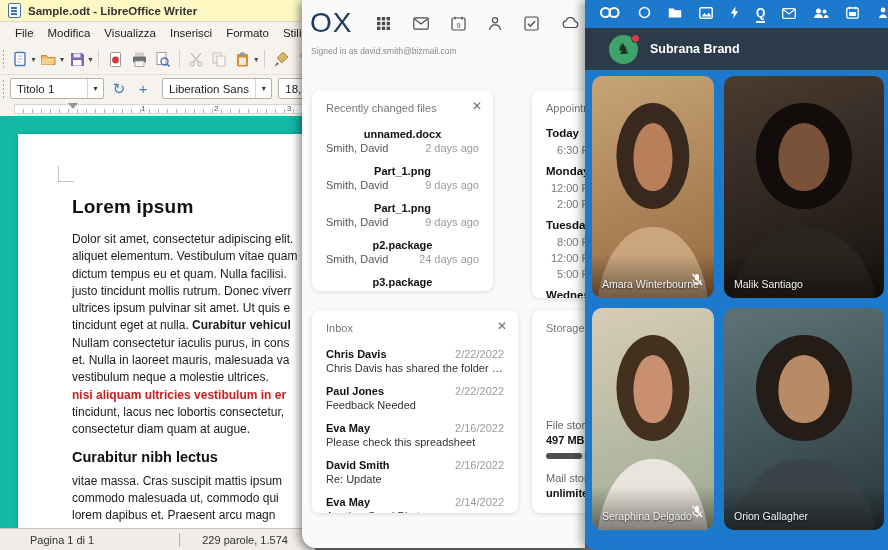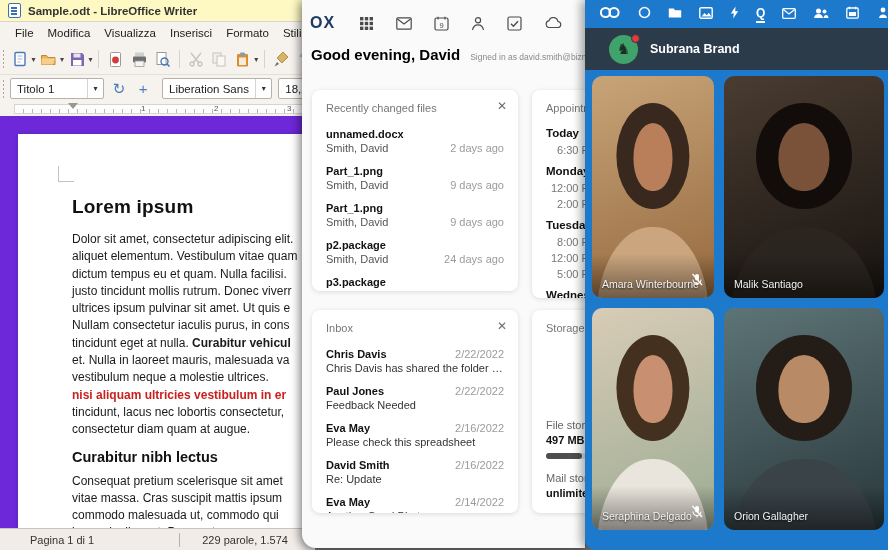--- a/index.html
+++ b/index.html
@@ -31,51 +31,51 @@
   .combo .cbtn { margin-left:auto; width:16px; height:100%; display:flex; align-items:center; justify-content:center;
     border-left:1px solid #d8d4cf; font-size:8px; color:#333; }
   .fmt-ic { font-size:15px; color:#4a7dbb; width:20px; text-align:center; }
   .w-ruler { position:absolute; left:0; top:102px; right:0; height:14px; background:#f6f2ee; }
   .w-ruler .bar { position:absolute; left:14px; right:0; top:2px; height:10px; background:#fdfdfd; border:1px solid #d8d4cf;
     background-image:repeating-linear-gradient(to right, transparent 0 8px, #b9b5af 8px 9px); background-size:9px 4px;
     background-position:0 bottom; background-repeat:repeat-x; }
   .w-ruler .num { position:absolute; top:2px; font-size:8px; color:#555; }
   .w-ruler .indent { position:absolute; left:68px; top:1px; width:0; height:0;
     border-left:5px solid transparent; border-right:5px solid transparent; border-top:6px solid #9a9690; }
-  .w-docarea { position:absolute; left:0; top:116px; right:0; bottom:22px; background:#6d28d9; overflow:hidden; }
+  .w-docarea { position:absolute; left:0; top:116px; right:0; bottom:22px; background:#14b8a6; overflow:hidden; }
   .w-page { position:absolute; left:18px; top:18px; width:330px; height:600px; background:#fff;
     box-shadow:2px 2px 6px rgba(0,0,0,.35); }
   .corner { position:absolute; left:40px; top:32px; width:16px; height:16px;
     border-left:1px solid #c6c3bf; border-bottom:1px solid #c6c3bf; }
   .doc-text { position:absolute; left:54px; top:62px; right:0; color:#1a1a1a; }
   .doc-text h1 { font-size:19px; font-weight:bold; color:#111; margin-bottom:13px; letter-spacing:.2px; }
   .doc-text h2 { font-size:14.5px; font-weight:bold; color:#111; margin:10px 0 8px; }
   .dline { font-size:12px; line-height:17.3px; white-space:nowrap; }
   .dline b { font-weight:bold; }
   .dline.red { color:#c9211e; font-weight:bold; }
   .w-statusbar { position:absolute; left:0; bottom:0; right:0; height:22px; background:#f1ece8;
     border-top:1px solid #c9c5c0; display:flex; align-items:center; font-size:11px; color:#333; }
   .w-statusbar .s1 { padding-left:30px; width:200px; }
   .w-statusbar .s2 { border-left:1px solid #b4b0ab; padding-left:22px; height:14px; line-height:14px; }
 
   
   .portal { position:absolute; left:302px; top:0; width:283px; height:548px; background:#fafafa;
     border-radius:0 0 0 14px; box-shadow:-3px 0 10px rgba(0,0,0,.3), 0 4px 10px rgba(0,0,0,.3); overflow:hidden; }
   .ox-top { position:absolute; left:8px; top:10px; right:0; height:26px; display:flex; align-items:center; }
-  .ox-logo { font-size:16px; font-weight:700; color:#1f3a63; letter-spacing:1px; margin-right:24px; }
+  .ox-logo { font-size:28px; font-weight:400; color:#1f3a63; letter-spacing:1px; margin-right:24px; }
   .ox-icons { display:flex; gap:22px; align-items:center; }
   .ox-icons svg { display:block; }
   .ox-greet { position:absolute; left:9px; top:46px; right:4px; display:flex; align-items:baseline; gap:10px; white-space:nowrap; }
   .ox-greet .hi { font-size:15px; font-weight:bold; color:#000; }
   .ox-greet .sub { font-size:8.5px; color:#8a8a8a; }
   .card { position:absolute; background:#fff; border-radius:8px; box-shadow:0 1px 5px rgba(0,0,0,.13);
     padding:12px 14px; overflow:hidden; }
   .card .ctitle { font-size:11px; color:#767676; margin-bottom:13px; }
   .card .cx { position:absolute; top:9px; right:11px; font-size:12px; color:#6d6d6d; cursor:pointer; }
-  .fitem { margin-bottom:9px; }
+  .fitem { margin-bottom:9px;text-align:center; }
   .fitem .fn { font-size:11px; font-weight:bold; color:#111; line-height:14px; }
   .fitem .frow { display:flex; font-size:11px; color:#555; line-height:14px; }
   .fitem .fwhen { margin-left:auto; color:#9b9b9b; }
   .mitem { margin-bottom:9px; }
   .mitem .mrow { display:flex; font-size:11px; line-height:14px; }
   .mitem .mfrom { font-weight:bold; color:#111; }
   .mitem .mdate { margin-left:auto; color:#9b9b9b; }
   .mitem .msub { font-size:11px; color:#333; line-height:14px; white-space:nowrap; overflow:hidden; text-overflow:ellipsis; }
   .aday { font-size:11.5px; font-weight:bold; color:#111; margin:7px 0 3px; }
   .aentry { display:flex; font-size:11px; line-height:16px; white-space:nowrap; }
@@ -242,29 +242,28 @@
     <div class="w-docarea">
       <div class="w-page">
         <span class="corner"></span>
         <div class="doc-text">
           <h1>Lorem ipsum</h1>
           <div class="dline">Dolor sit amet, consectetur adipiscing elit.</div>
           <div class="dline">aliquet elementum. Vestibulum vitae quam</div>
           <div class="dline">dictum tempus eu et quam. Nulla facilisi. </div>
           <div class="dline">justo tincidunt mollis rutrum. Donec viverr</div>
           <div class="dline">ultrices ipsum pulvinar sit amet. Ut quis e</div>
+          <div class="dline"><span>tincidunt eget at nulla. </span><b>Curabitur vehicul</b></div>
           <div class="dline">Nullam consectetur iaculis purus, in cons</div>
-          <div class="dline"><span>tincidunt eget at nulla. </span><b>Curabitur vehicul</b></div>
           <div class="dline">et. Nulla in laoreet mauris, malesuada va</div>
           <div class="dline">vestibulum neque a molestie ultrices. </div>
           <div class="dline red">nisi aliquam ultricies vestibulum in er</div>
           <div class="dline">tincidunt, lacus nec lobortis consectetur,</div>
           <div class="dline">consectetur diam quam at augue.</div>
           <h2>Curabitur nibh lectus</h2>
-          <div class="dline">Consequat pretium scelerisque sit amet</div>
           <div class="dline">vitae massa. Cras suscipit mattis ipsum</div>
           <div class="dline">commodo malesuada ut, commodo qui</div>
           <div class="dline">lorem dapibus et. Praesent arcu magn</div>
         </div>
       </div>
     </div>
 
     <div class="w-statusbar">
       <span class="s1">Pagina 1 di 1</span>
       <span class="s2">229 parole, 1.574 caratteri</span>
@@ -316,25 +315,24 @@
             </svg>
         </span>
         <span>
           <svg width="18" height="12" viewBox="0 0 18 12">
               <path d="M4.5 10.5h9a3 3 0 0 0 .4-6A4.6 4.6 0 0 0 5 3.6 3.6 3.6 0 0 0 4.5 10.5z" fill="none" stroke="#4b4b4b" stroke-width="1.2"></path>
             </svg>
         </span>
       </span>
     </div>
     <div class="ox-greet">
-      <span class="hi">Good evening, David</span>
       <span class="sub">Signed in as david.smith@bizmail.com</span>
     </div>
 
-    <div class="card" style="left:10px; top:90px; width:206px; height:201px;">
+    <div class="card" style="left:10px; top:90px; width:181px; height:201px;">
       <div class="ctitle">Recently changed files</div>
       <span class="cx">✕</span>
       <div class="fitem">
         <div class="fn">unnamed.docx</div>
         <div class="frow">
             <span>Smith, David</span>
             <span class="fwhen">2 days ago</span>
           </div>
       </div>
       <div class="fitem">

